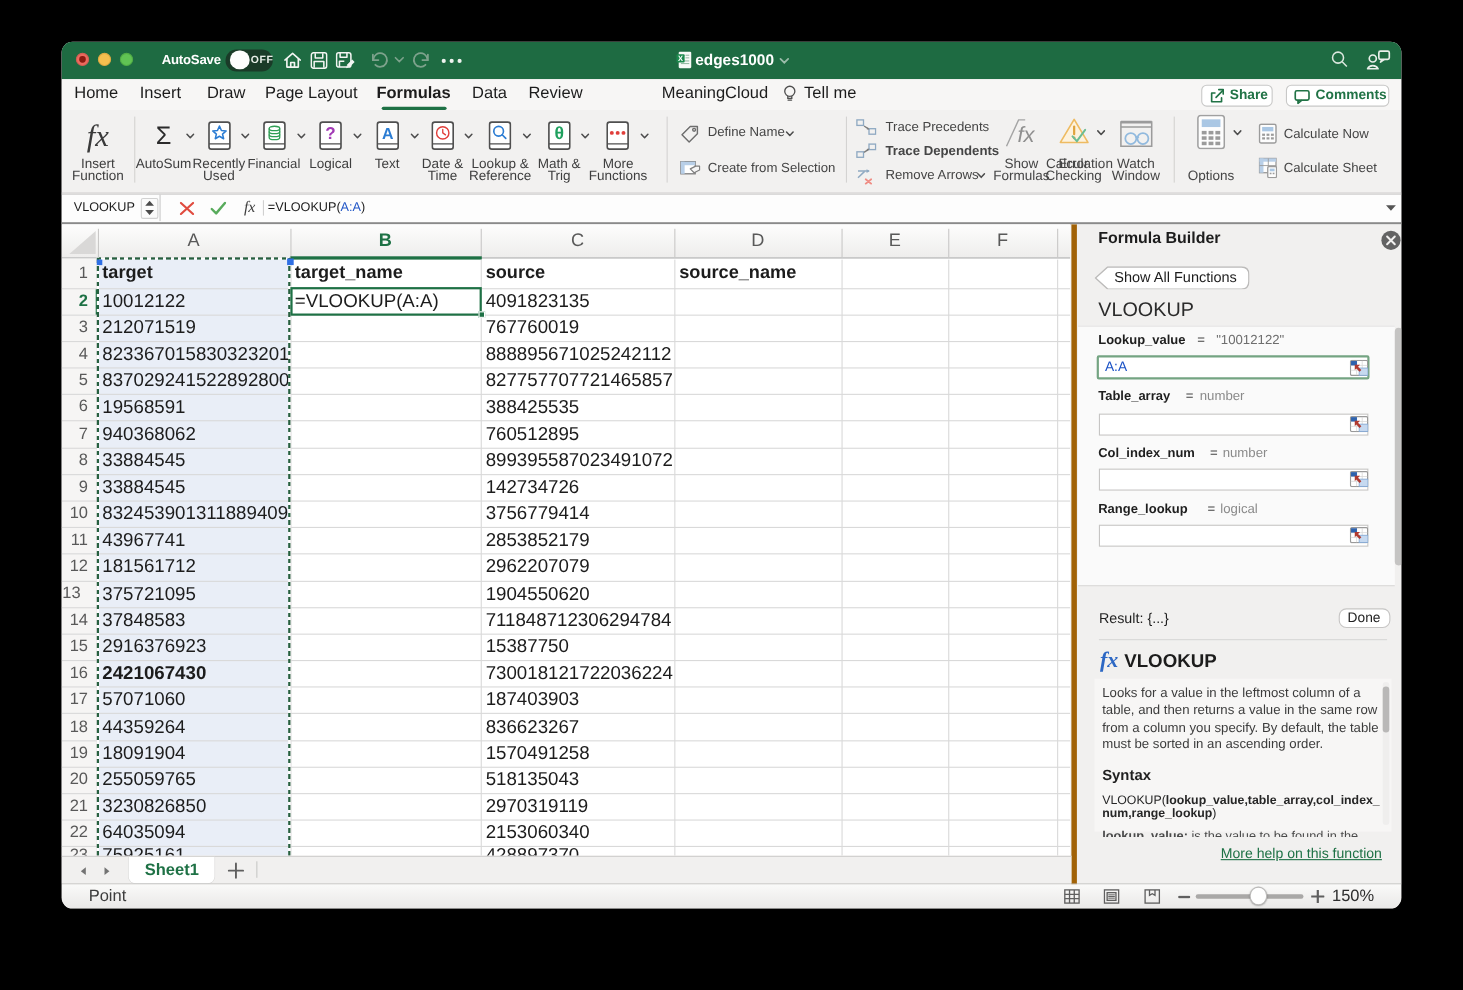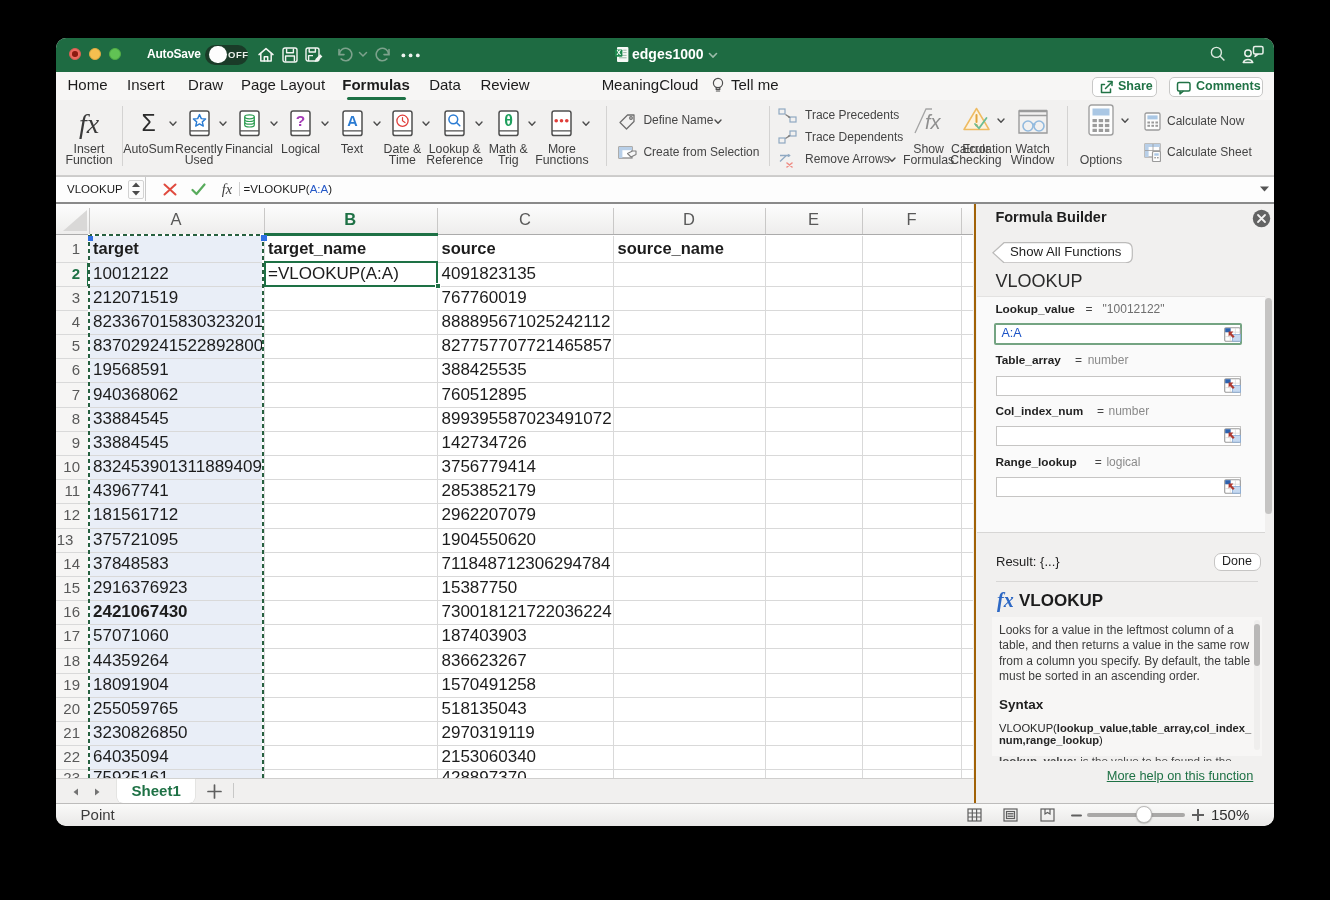--- a/index.html
+++ b/index.html
@@ -246,21 +246,21 @@
     </svg>
     <div style="position:absolute;left:749.0px;top:67.5px;font-size:12px;color:#454545;font-weight:400;line-height:19px;white-space:nowrap;">Trace Precedents</div>
     <svg style="position:absolute;left:722.0px;top:92.0px;" width="19" height="15" viewBox="0 0 19 15">
       <g fill="none" stroke-width="1.2">
         <rect x="1" y="8" width="6" height="5" stroke="#8fa9c2"></rect>
         <rect x="12" y="1" width="6" height="5" stroke="#8fa9c2"></rect>
         <path d="M7.5,8.5 L11.5,5.8" stroke="#7c7c7c"></path>
         <path d="M12.5,5 l-2.6,0.4 0.9,2" fill="#7c7c7c" stroke="none"></path>
       </g>
     </svg>
-    <div style="position:absolute;left:749.0px;top:89.5px;font-size:12px;color:#454545;font-weight:400;line-height:19px;white-space:nowrap;">Trace Dependents</div>
+    <div style="position:absolute;left:749.0px;top:89.5px;font-size:12px;color:#454545;font-weight:700;line-height:19px;white-space:nowrap;">Trace Dependents</div>
     <svg style="position:absolute;left:722.0px;top:114.0px;" width="19" height="16" viewBox="0 0 19 16">
       <g fill="none">
         <path d="M2,3.5 H12" stroke="#8fa9c2" stroke-width="1.3"></path>
         <path d="M12.8,3.5 l-3,-1.7 v3.4 Z" fill="#8fa9c2" stroke="none"></path>
         <path d="M2,9.5 L8,3.8" stroke="#8fa9c2" stroke-width="1.3"></path>
         <path d="M9,11 l5,4 M14,11 l-5,4" stroke="#ef8d85" stroke-width="1.6" stroke-linecap="round"></path>
       </g>
     </svg>
     <div style="position:absolute;left:749.0px;top:111.9px;font-size:12px;color:#454545;font-weight:400;line-height:19px;white-space:nowrap;">Remove Arrows</div>
     <svg style="position:absolute;left:831.5px;top:118.9px;" width="8" height="6" viewBox="0 0 8 6">
@@ -479,21 +479,21 @@
       <div style="position:absolute;left:385.5px;top:562.9px;font-size:17px;color:#1c1c1c;font-weight:400;line-height:24px;white-space:nowrap;">428897370</div>
       <div style="position:absolute;left:212.0px;top:58.1px;font-size:17px;color:#1c1c1c;font-weight:400;line-height:24px;white-space:nowrap;">=VLOOKUP(A:A)</div>
       <div style="position:absolute;left:32.0px;top:30.5px;width:177.0px;height:2.2px;background:repeating-linear-gradient(90deg,#27603f 0px,#27603f 4px,#ffffff 4px,#ffffff 7px);"></div>
       <div style="position:absolute;left:32.0px;top:30.5px;width:2.2px;height:544.0px;background:repeating-linear-gradient(0deg,#27603f 0px,#27603f 4px,#ffffff 4px,#ffffff 7px);"></div>
       <div style="position:absolute;left:206.3px;top:30.5px;width:2.2px;height:544.0px;background:repeating-linear-gradient(0deg,#27603f 0px,#27603f 4px,#ffffff 4px,#ffffff 7px);"></div>
       <div style="position:absolute;left:32.0px;top:32.0px;width:5.0px;height:5.0px;background:#2f6fe4;"></div>
       <div style="position:absolute;left:204.5px;top:31.5px;width:6.0px;height:6.0px;background:#2f6fe4;"></div>
       <div style="position:absolute;left:207.5px;top:57.0px;width:174.5px;height:26.2px;border:2.2px solid #1e7145;"></div>
       <div style="position:absolute;left:378.5px;top:79.7px;width:6.0px;height:6.0px;background:#1e7145;border:1px solid #fff;"></div>
     </div>
-    <div style="position:absolute;left:918px;top:165.5px;width:300px;height:600px;background:#f1f0ef;border-left:2px solid #a16207;overflow:hidden;padding-left:23px;">
+    <div style="position:absolute;left:918px;top:165.5px;width:300px;height:600px;background:#f1f0ef;border-left:5px solid #a16207;overflow:hidden;padding-left:23px;">
       <div style="position:absolute;left:19.4px;top:3.3px;font-size:14.5px;color:#1d1d1d;font-weight:700;line-height:21.5px;white-space:nowrap;">Formula Builder</div>
       <svg style="position:absolute;left:276.0px;top:5.5px;" width="19" height="19" viewBox="0 0 19 19">
         <circle cx="9.5" cy="9.5" r="8.7" fill="#636363"></circle>
         <path d="M6,6 L13,13 M13,6 L6,13" stroke="#f2f1f0" stroke-width="1.8" stroke-linecap="round"></path>
       </svg>
       <svg style="position:absolute;left:16.0px;top:38.0px;" width="141" height="21.5" viewBox="0 0 141 21.5">
         <path d="M12,0.7 H133.5 Q140.3,0.7 140.3,7.5 V14 Q140.3,20.8 133.5,20.8 H12 L0.9,10.7 Z" fill="#ffffff" stroke="#bcbbba" stroke-width="1.2"></path>
       </svg>
       <div style="position:absolute;left:34.0px;top:38.4px;font-size:13.2px;color:#1d1d1d;font-weight:400;line-height:20.2px;white-space:nowrap;">Show All Functions</div>
       <div style="position:absolute;left:19.4px;top:65.0px;font-size:18px;color:#2b2b2b;font-weight:400;line-height:25px;white-space:nowrap;">VLOOKUP</div>

